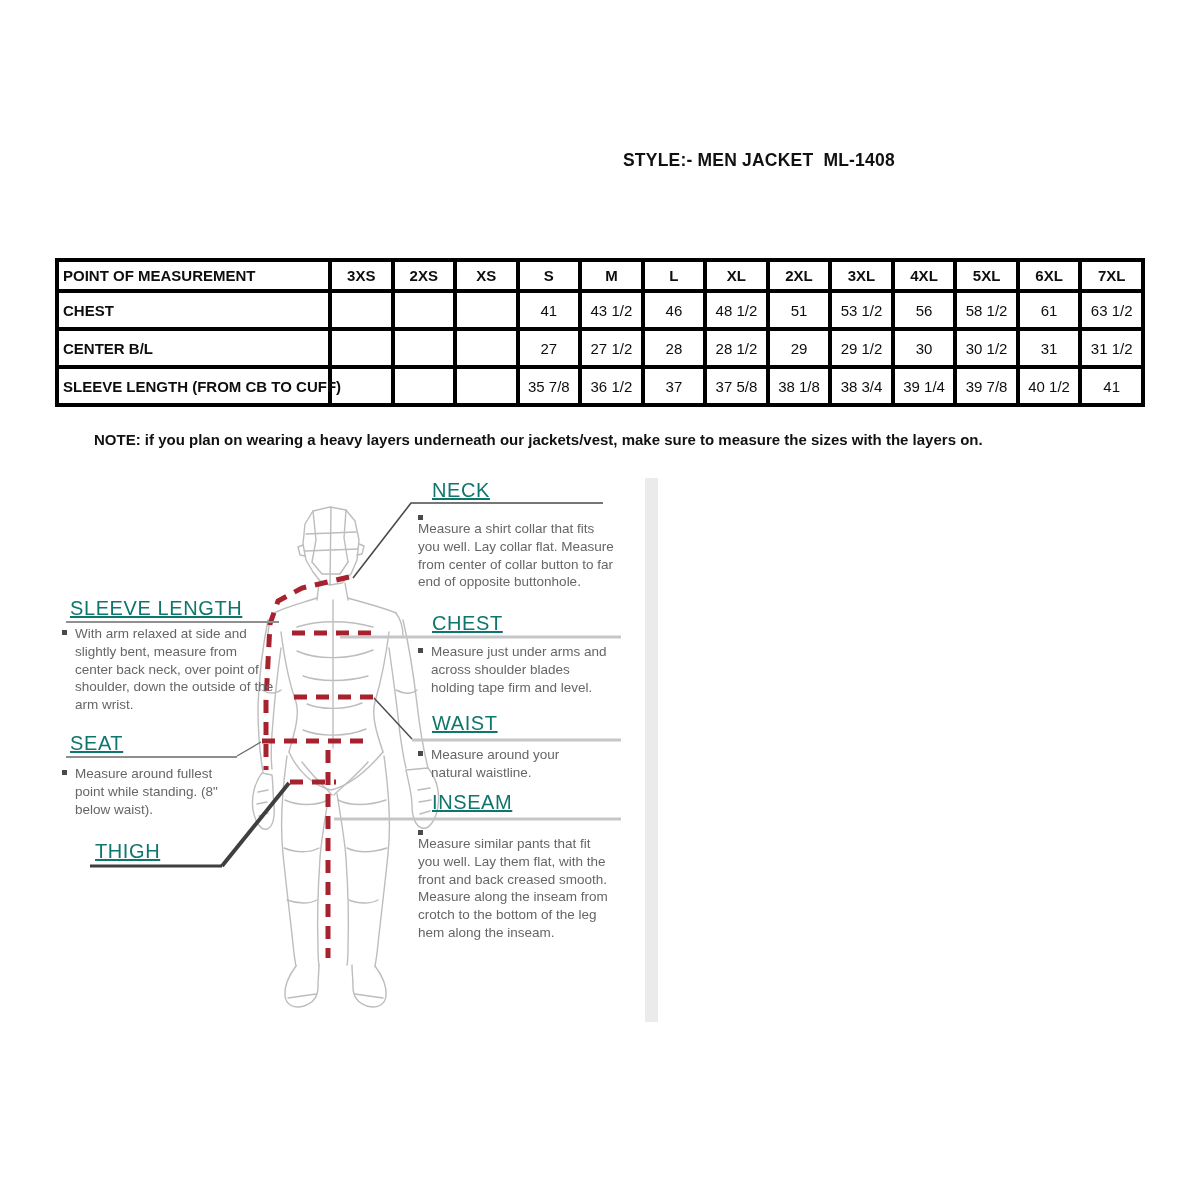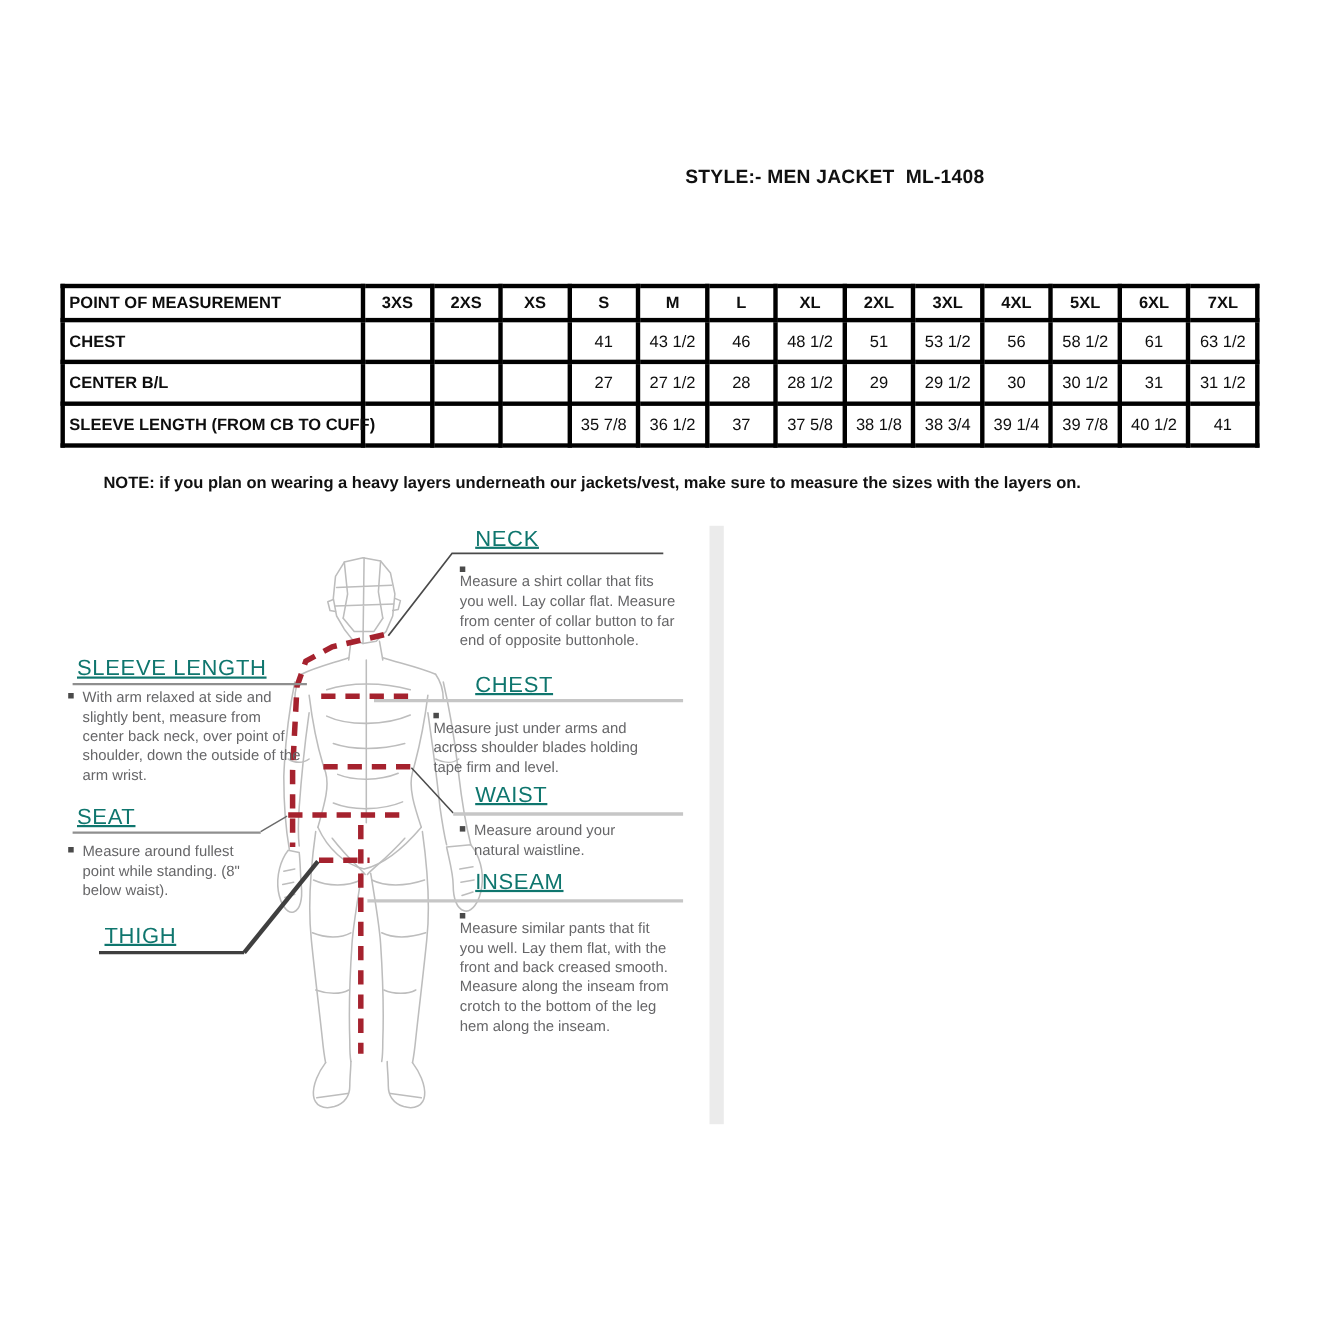--- a/index.html
+++ b/index.html
@@ -209,21 +209,21 @@
     <span class="txt">Measure a shirt collar that fits you well. Lay collar flat. Measure from center of collar button to far end of opposite buttonhole.</span>
   </div>
 
   <div class="g-head" style="left:70px; top:597px;">SLEEVE LENGTH</div>
   <div class="g-body" style="left:62px; top:614px; width:214px;margin-top:11px;">
     <span class="sq"></span>
     <span class="txt">With arm relaxed at side and slightly bent, measure from center back neck, over point of shoulder, down the outside of the arm wrist.</span>
   </div>
 
   <div class="g-head" style="left:432px; top:612px;">CHEST</div>
-  <div class="g-body" style="left:394px; top:643px; width:196px;flex-direction:column;">
+  <div class="g-body" style="left:418px; top:643px; width:196px;">
     <span class="sq"></span>
     <span class="txt">Measure just under arms and across shoulder blades holding tape firm and level.</span>
   </div>
 
   <div class="g-head" style="left:432px; top:712px;">WAIST</div>
   <div class="g-body" style="left:418px; top:746px; width:170px;">
     <span class="sq"></span>
     <span class="txt">Measure around your natural waistline.</span>
   </div>
 

